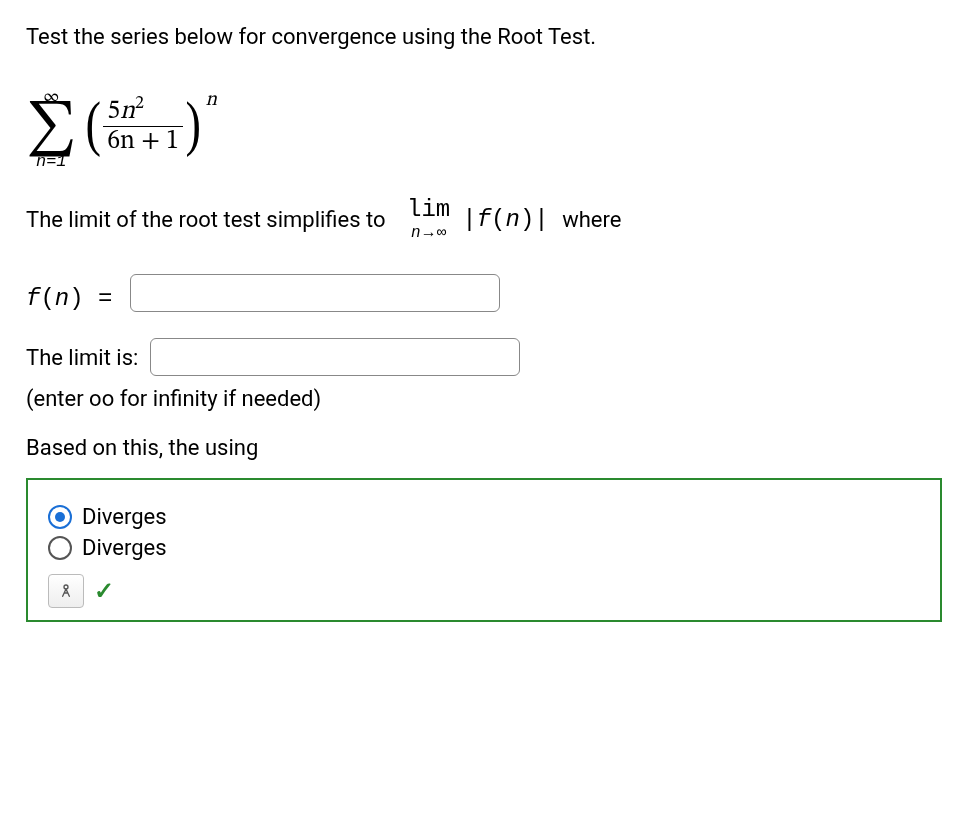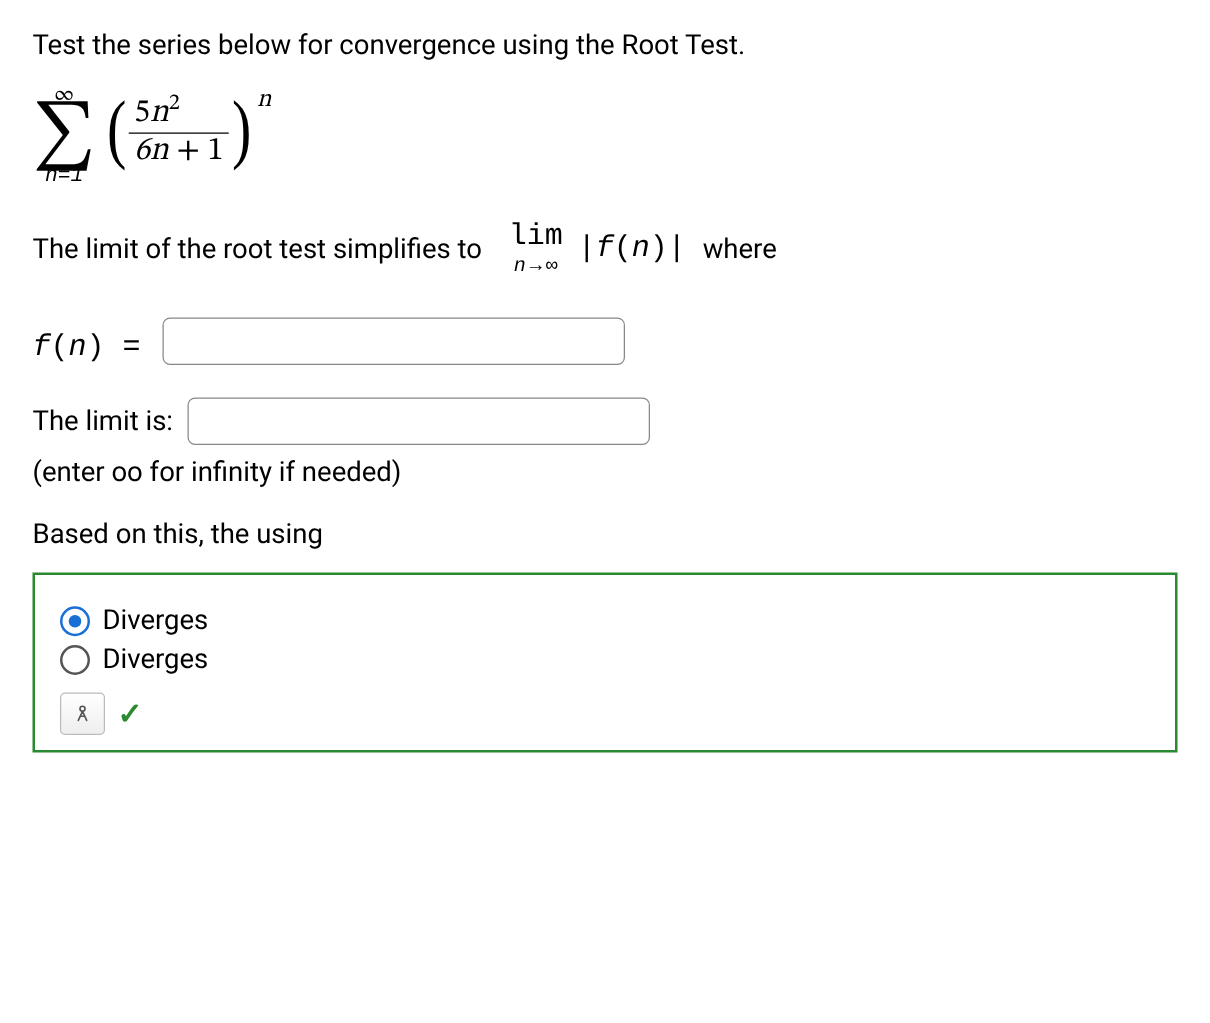--- a/index.html
+++ b/index.html
@@ -6,21 +6,21 @@
     font-family: -apple-system, BlinkMacSystemFont, "Segoe UI", Roboto, "Helvetica Neue", Arial, sans-serif;
     font-size: 22px;
     color: #000;
     margin: 0;
     padding: 22px 26px;
     background: #fff;
     width: 968px;
     box-sizing: border-box;
   }
   .prompt {
-    margin-bottom: 16px;
+    margin-bottom: 36px;
     line-height: 1.35;
   }
   .math-series {
     display: flex;
     align-items: center;
     font-family: "STIX Two Math", "Cambria Math", "Times New Roman", serif;
     font-size: 28px;
     margin: 10px 0 28px 0;
   }
   .sigma-block {
@@ -193,21 +193,21 @@
     <span class="sigma-top">∞</span>
     <span class="sigma-sym">∑</span>
     <span class="sigma-bot"><span class="math-inline" style="font-size:17px;">n=1</span></span>
   </span>
   <span class="paren">(</span>
   <span class="frac">
     <span class="num">
       <span class="upright">5</span><span style="font-style:italic;">n</span><span class="sup upright">2</span>
     </span>
     <span class="bar"></span>
-    <span class="den"><span style="font-style:italic;">6n</span> <span class="upright">+ 1</span></span>
+    <span class="den"><span style="">6n</span> <span class="upright">+ 1</span></span>
   </span>
   <span class="paren">)</span>
   <span class="outer-exp" style="font-style:italic;">n</span>
 </div>
 
 <div class="line">
   <span>The limit of the root test simplifies to</span>
   &nbsp;
   <span class="lim-block">
     <span class="lim-top">lim</span>

